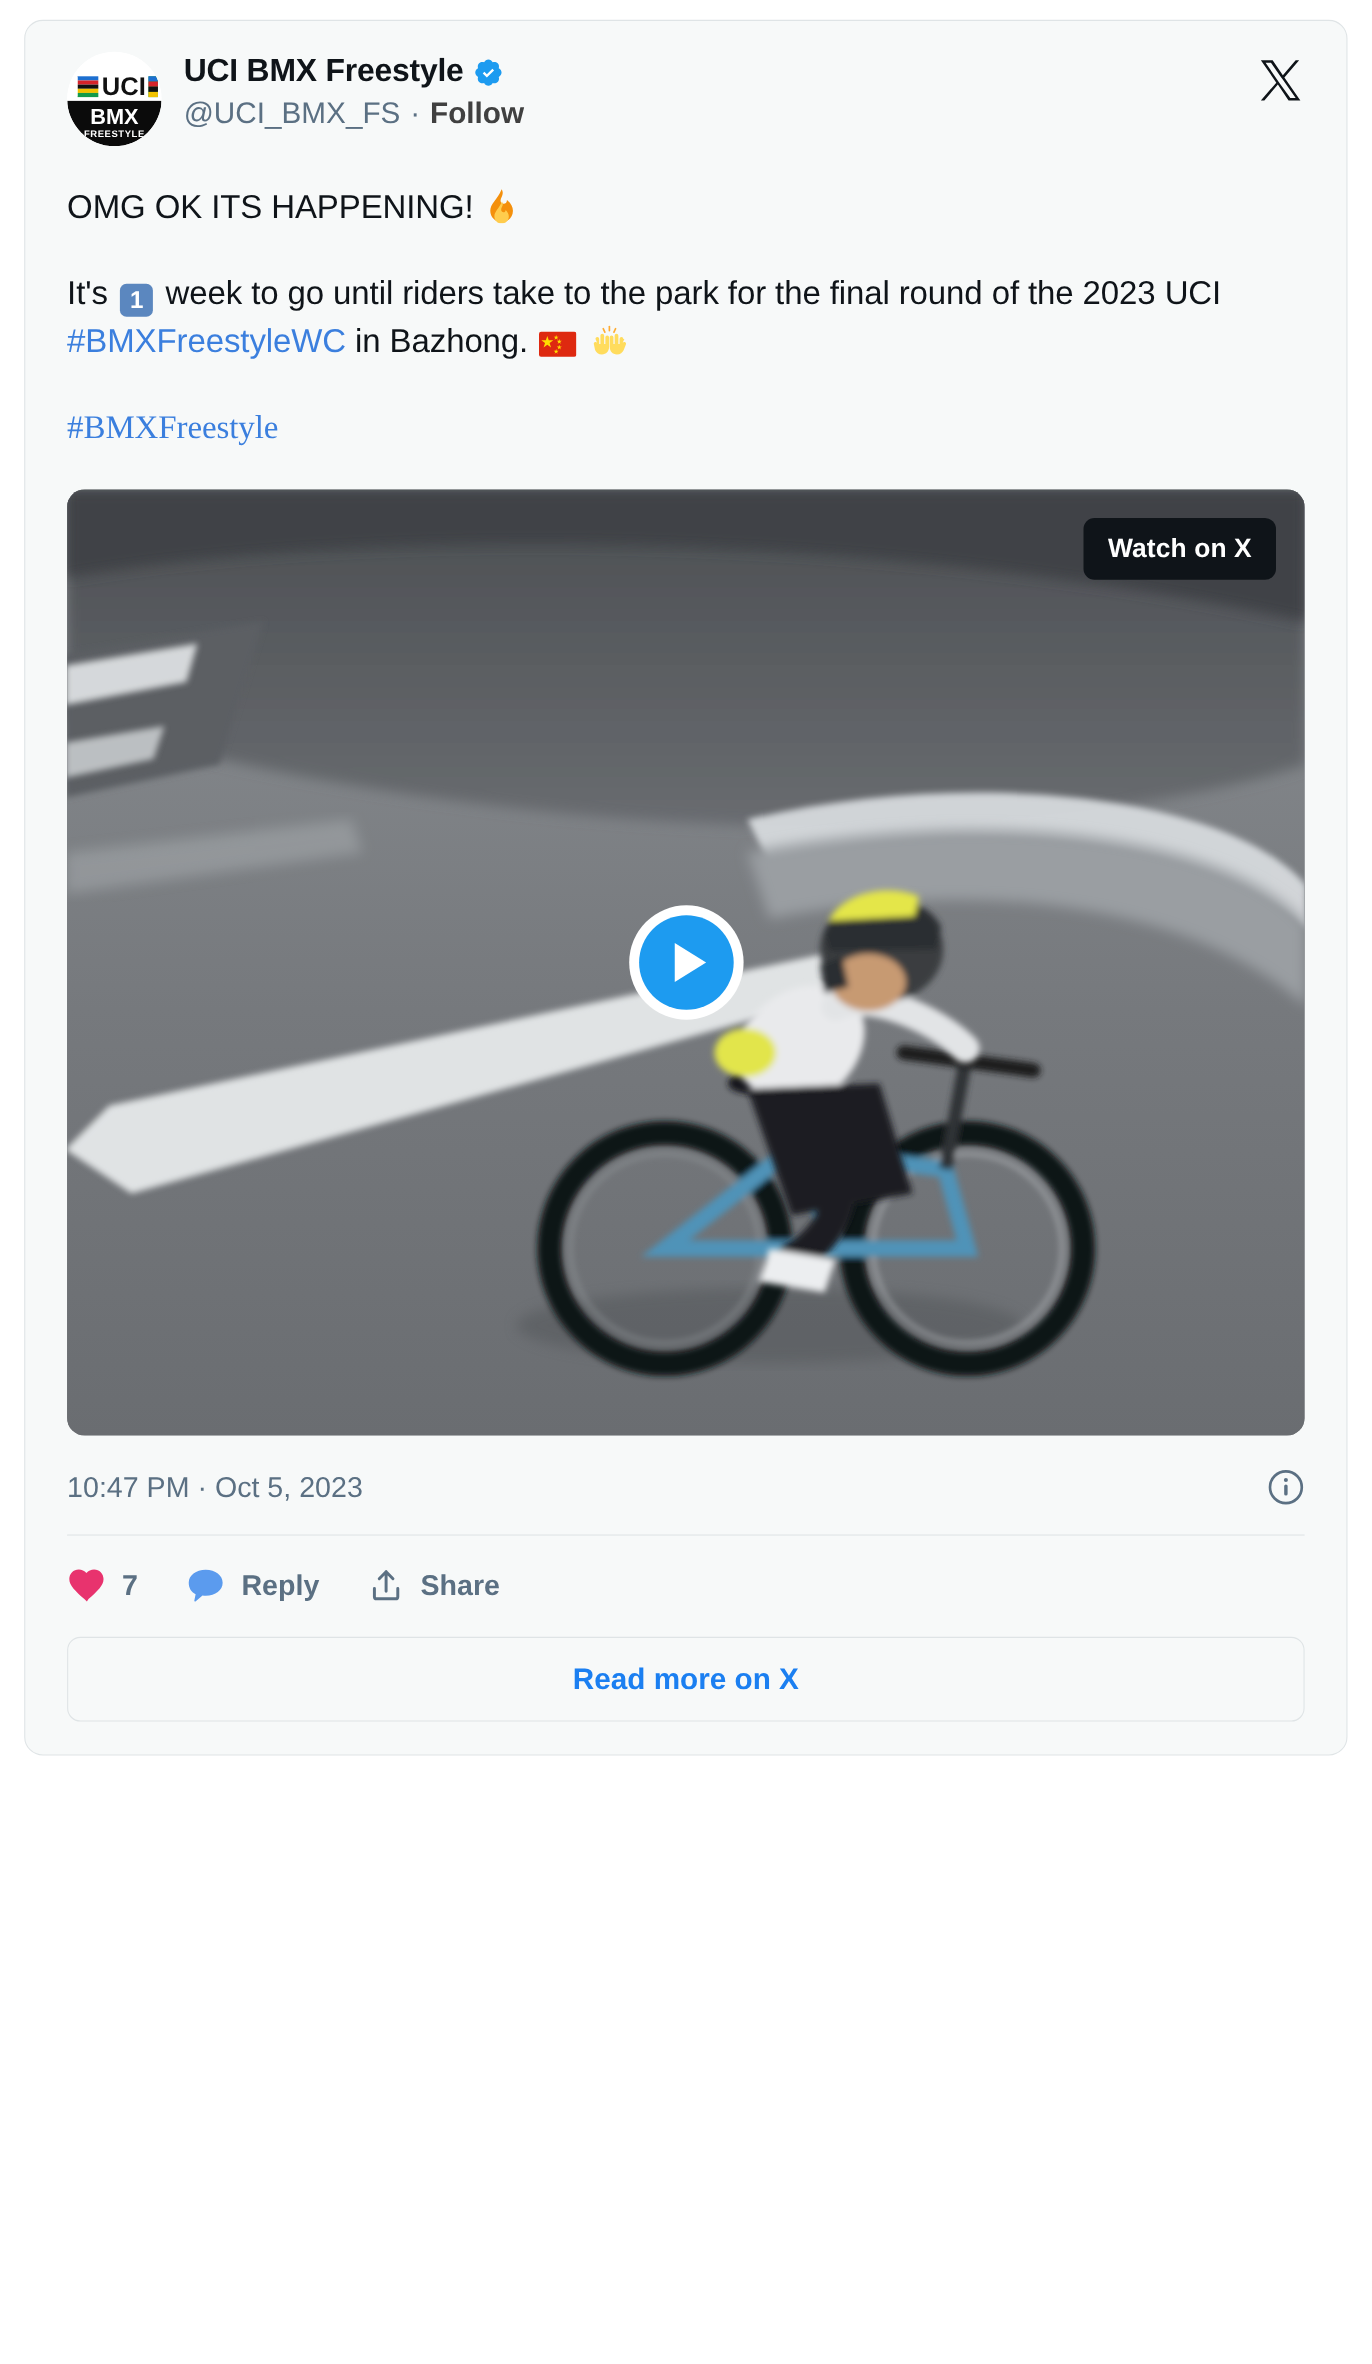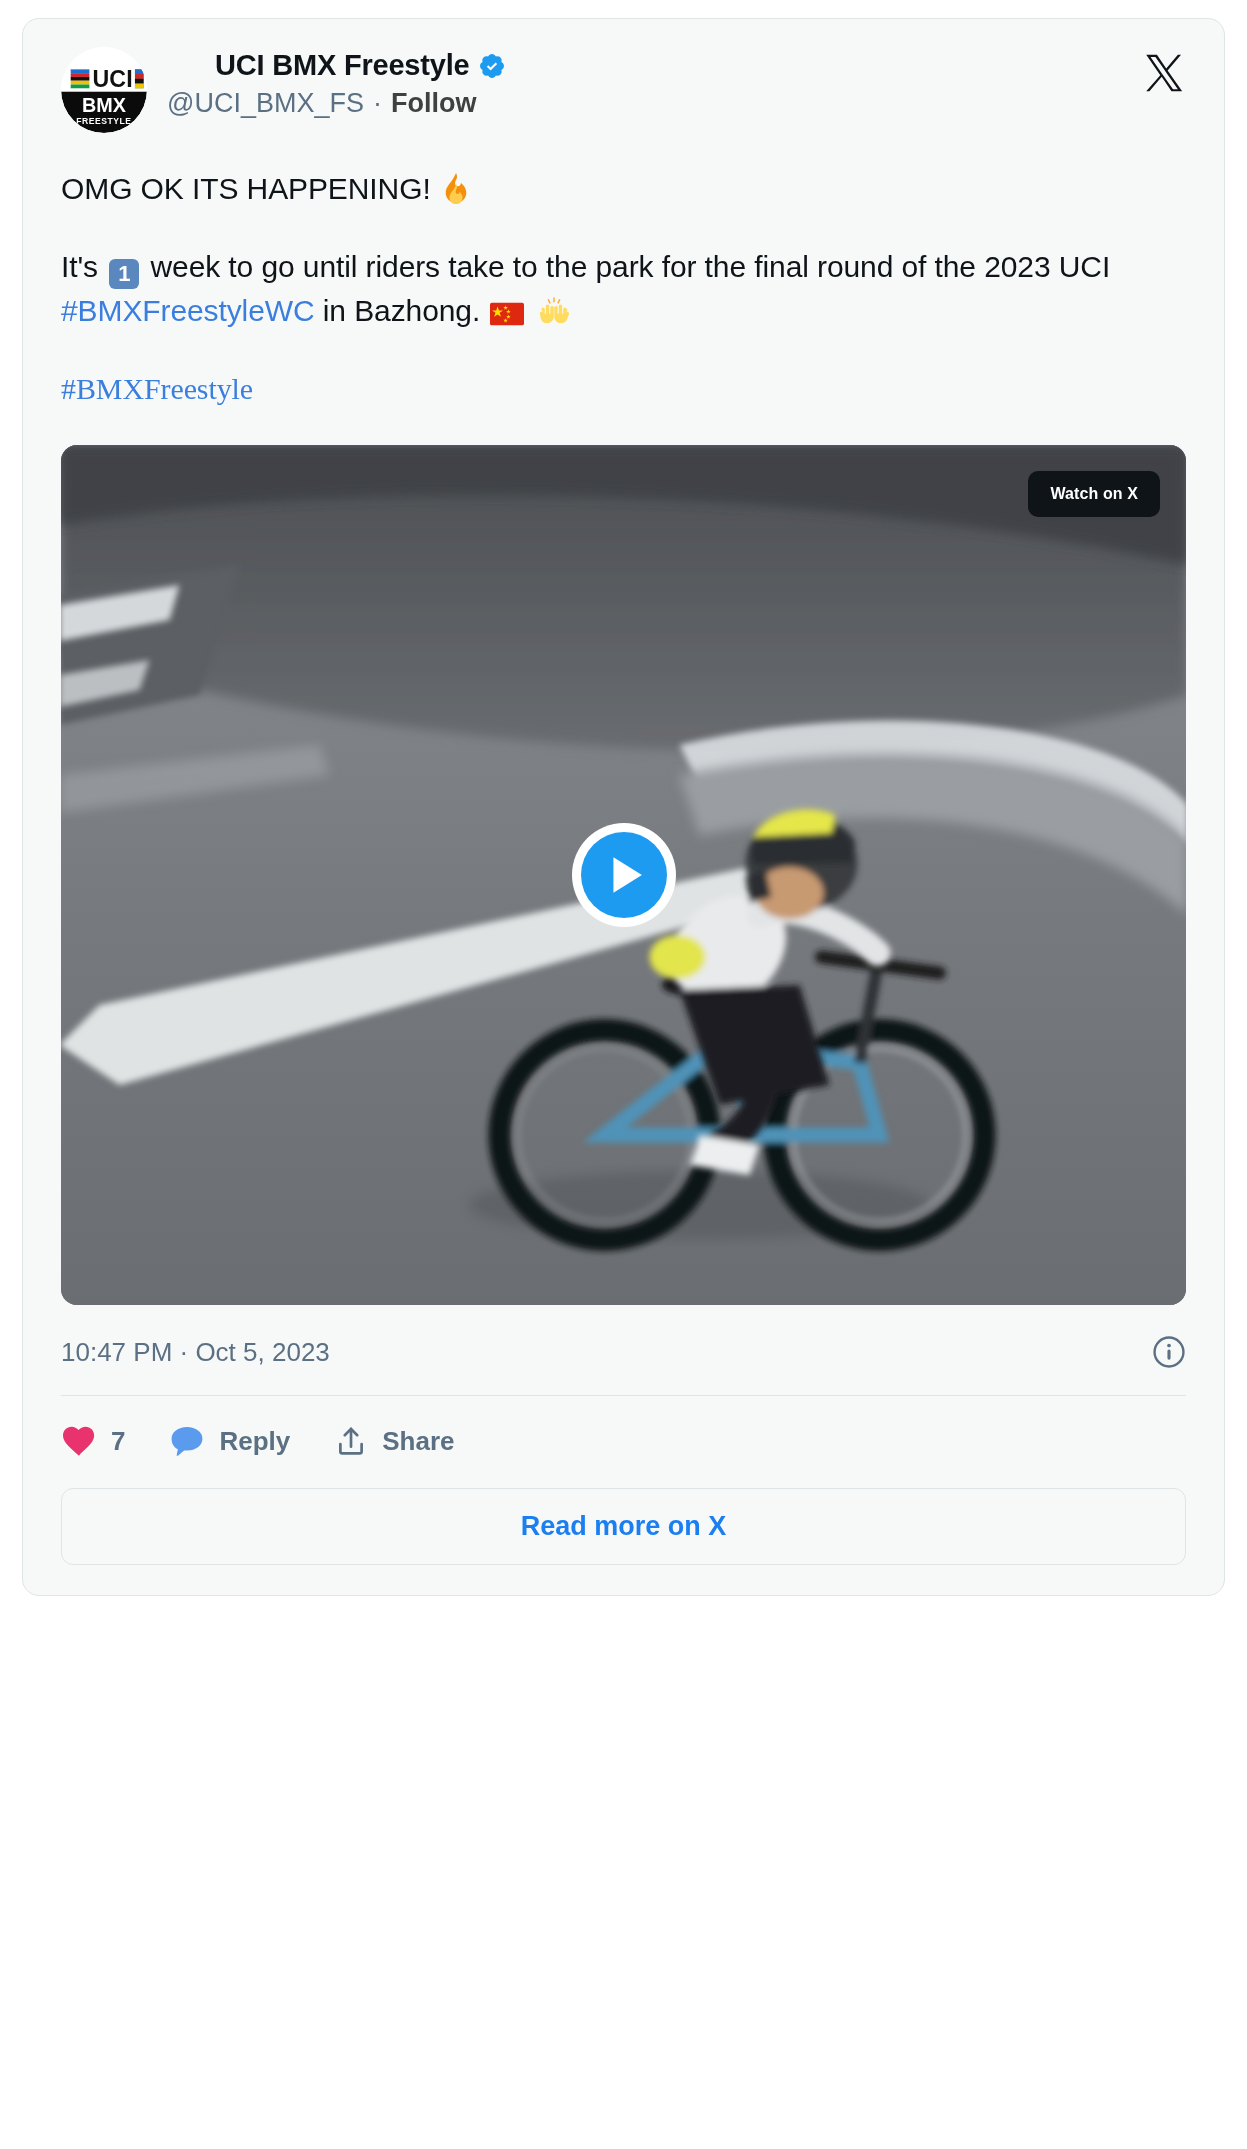--- a/index.html
+++ b/index.html
@@ -38,21 +38,21 @@
     height: 86px;
     border-radius: 50%;
     overflow: hidden;
     flex: 0 0 86px;
     background: #ffffff;
     position: relative;
   }
   .avatar svg { display: block; width: 86px; height: 86px; }
 
   .identity { display: flex; flex-direction: column; justify-content: center; padding-top: 2px; }
-  .name-row { display: flex; align-items: center; gap: 9px; margin-left: 48px; }
+  .name-row { display: flex; align-items: center; gap: 9px; }
   .display-name {
     font-size: 29px;
     font-weight: bold;
     color: #0f1419;
     letter-spacing: -0.2px;
     line-height: 1.15;
   }
   .verified-badge { width: 28px; height: 28px; display: block; }
   .handle-row {
     display: flex;
@@ -122,21 +122,21 @@
     cursor: pointer;
   }
   .media-canvas { position: absolute; inset: 0; width: 100%; height: 100%; display: block; }
 
   .watch-badge {
     position: absolute;
     top: 26px;
     right: 26px;
     background: #0f1419;
     color: #ffffff;
-    font-size: 16px;
+    font-size: 24px;
     font-weight: bold;
     padding: 14px 22px;
     border-radius: 10px;
     letter-spacing: 0.1px;
     cursor: pointer;
   }
   .play-button {
     position: absolute;
     left: 50%;
     top: 50%;

